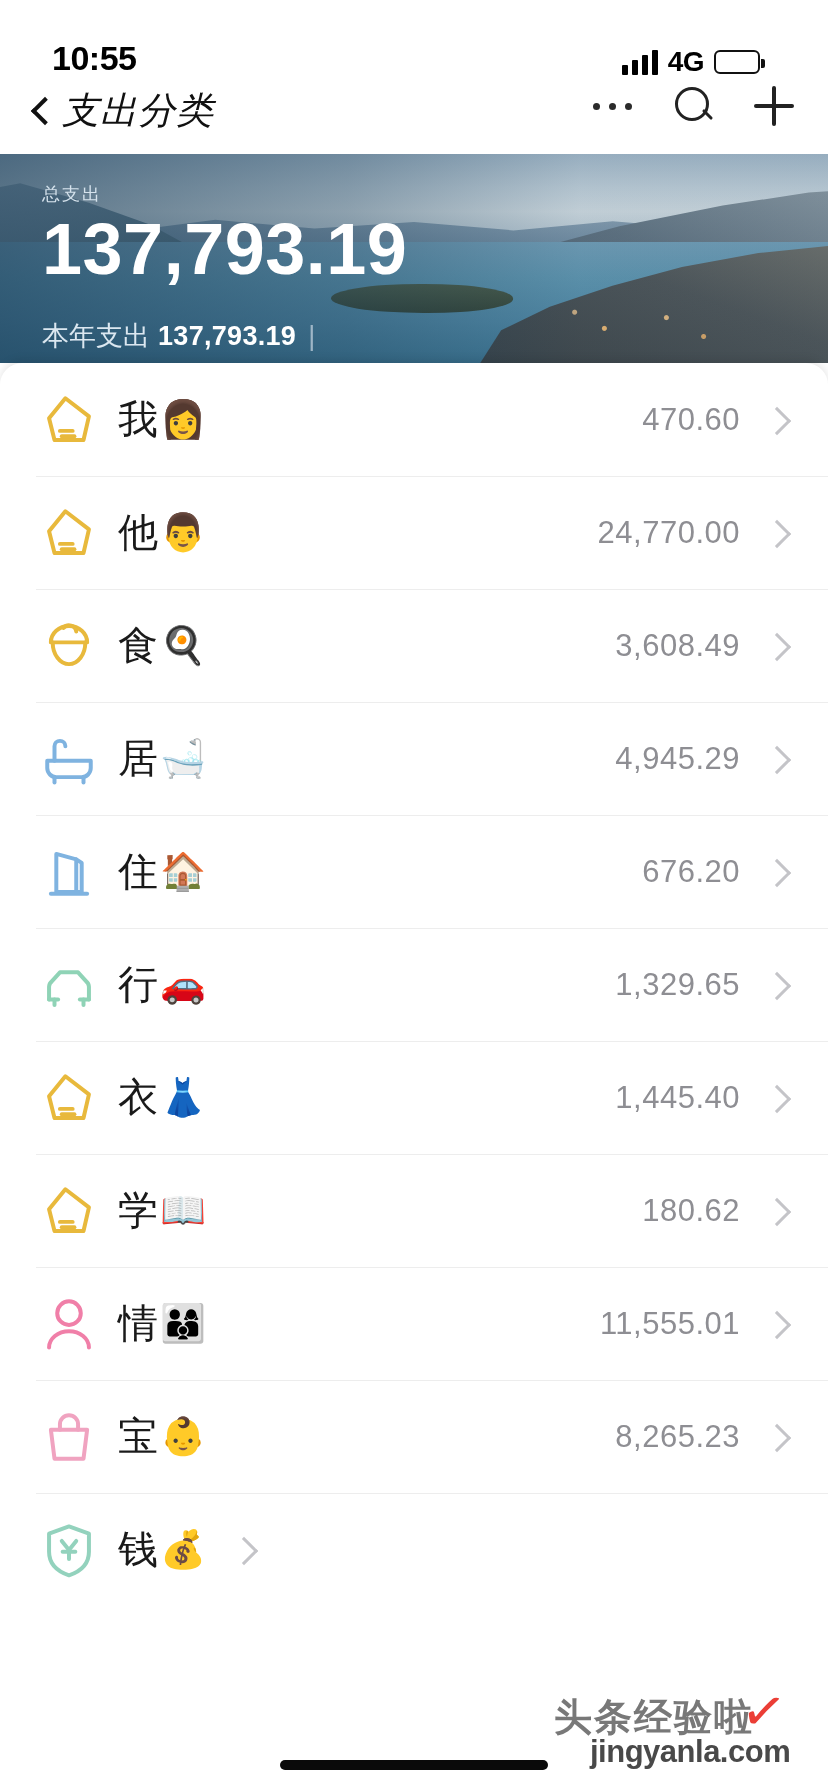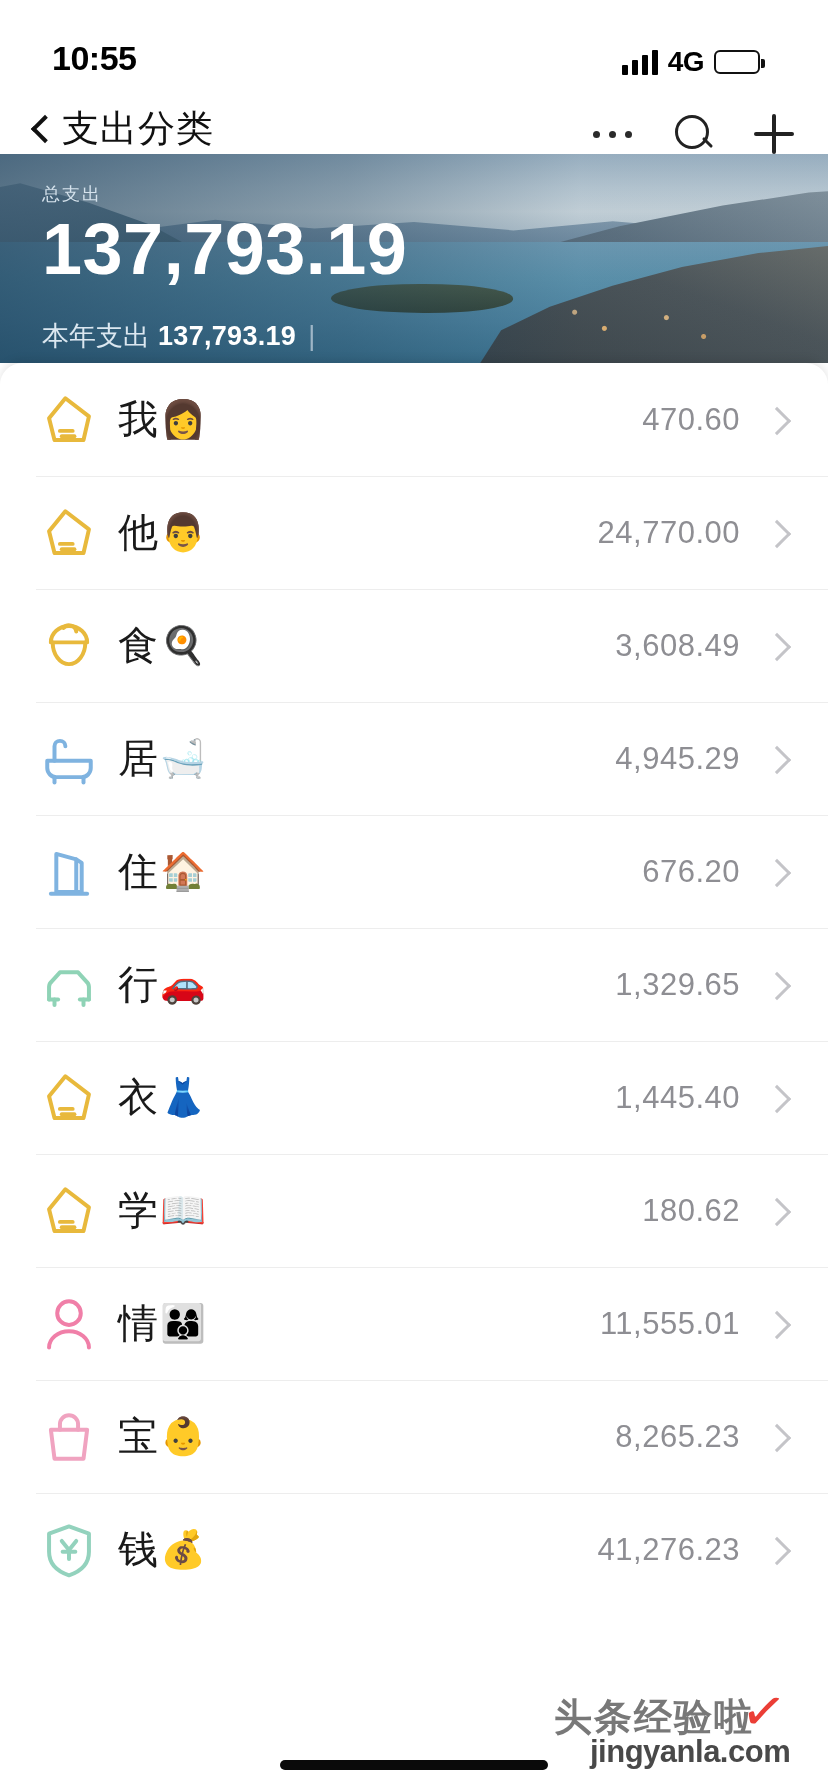--- a/index.html
+++ b/index.html
@@ -29,22 +29,23 @@
     border-radius:6px; padding:2.5px;
   }
   .battery::after{
     content:""; position:absolute; right:-7px; top:7px; width:4px; height:9px;
     background:#111; border-radius:0 2px 2px 0;
   }
   .battery .lvl { height:100%; width:22%; background:#f03027; border-radius:2px; }
 
   
   .navbar {
-    height:68px; display:flex; align-items:flex-end; justify-content:space-between;
+    height:68px; display:flex; align-items:flex-start; justify-content:space-between;
     padding:0 34px 0 26px;
+    font-style:italic;
   }
   .nav-left { display:flex; align-items:center; gap:10px; }
   .back-chev { width:26px; height:26px; position:relative; }
   .back-chev::before{
     content:""; position:absolute; left:9px; top:3px;
     width:16px; height:16px; border-left:4px solid #111; border-bottom:4px solid #111;
     transform:rotate(45deg);
   }
   .nav-title { font-size:37px; color:#111; letter-spacing:1px; }
   .nav-right { display:flex; align-items:center; gap:40px; }
@@ -404,21 +405,20 @@
             <path fill="none" stroke="#93d2bd" stroke-width="2.2" stroke-linecap="round" stroke-linejoin="round" d="M16 3 L27 7 v10 c0 7 -5 11 -11 13 C10 28 5 24 5 17 V7 Z"></path>
             <path fill="none" stroke="#93d2bd" stroke-width="2.2" stroke-linecap="round" stroke-linejoin="round" d="M12 11 L16 16 L20 11"></path>
             <path fill="none" stroke="#93d2bd" stroke-width="2.2" stroke-linecap="round" stroke-linejoin="round" d="M12.5 17 H19.5"></path>
             <path fill="none" stroke="#93d2bd" stroke-width="2.2" stroke-linecap="round" stroke-linejoin="round" d="M16 16 V21"></path>
           </svg>
         </span>
         <span class="row-label">
           <span>钱</span>
           <span class="row-emoji">💰</span>
         </span>
-        <span class="row-amount">41,276.23</span>
         <span class="row-chev"></span>
       </div>
     </div>
 
   <div class="watermark">
     <span class="wm-cn">头条经验啦</span>
     <span class="wm-check">✓</span>
     <span class="wm-url">jingyanla.com</span>
   </div>
 

